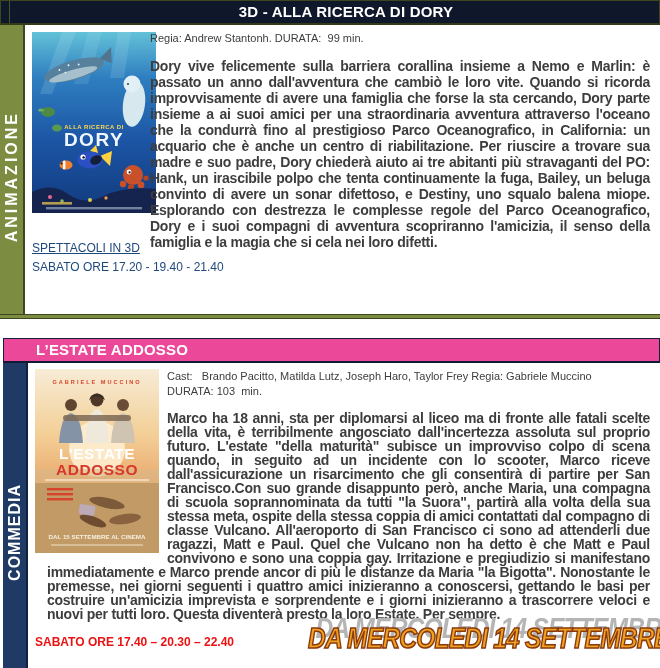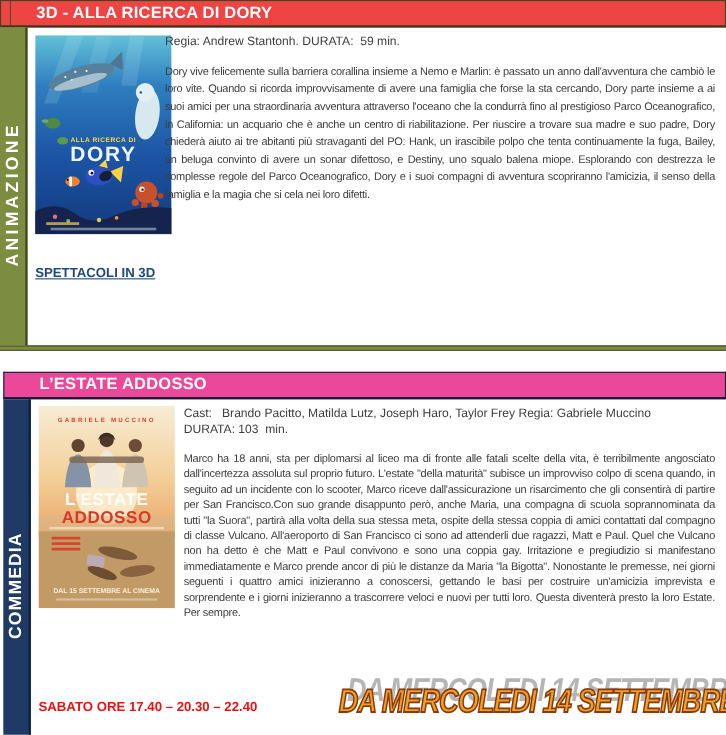--- a/index.html
+++ b/index.html
@@ -4,47 +4,47 @@
 <style>
   html,body{margin:0;padding:0;}
   body{width:660px;height:668px;overflow:hidden;background:#fff;
        font-family:"Liberation Sans",sans-serif;color:#3d3d3d;}
   .page{position:relative;width:660px;height:668px;}
 
   
   .film-header{position:relative;height:22px;line-height:22px;
       font-weight:bold;font-size:15px;color:#fff;padding-left:32px;
       letter-spacing:.2px;}
-  .hdr-olive{background:#ef4444;border:1px solid #3e4620;border-bottom:2px solid #323a18;}
+  .hdr-olive{background:#0f172a;border:1px solid #3e4620;border-bottom:2px solid #323a18;text-align:center;}
   .hdr-olive .hdr-line{position:absolute;left:8px;top:0;bottom:0;width:1px;background:#4a5426;}
   .hdr-navy{background:#ec4899;border:1px solid #10203f;border-bottom:2px solid #0d1b36;}
 
   .film-body{position:relative;display:flex;}
   .sidebar{position:relative;width:23px;flex:0 0 23px;}
   .sb-olive{background:#7C8C40;border-right:2px solid #3e4620;}
   .sb-navy{background:#1F3A64;border-right:2px solid #10203f;}
   .genre-label{position:absolute;left:3px;writing-mode:vertical-rl;
       transform:rotate(180deg);color:#fff;font-weight:bold;font-size:16px;
       white-space:nowrap;}
   .content{position:relative;flex:1;padding:0 10px 0 7px;overflow:hidden;}
 
   .poster{float:left;margin:7px 14px 26px 0;width:104px;}
   .poster svg{display:block;}
   .meta{margin:6px 0 0 0;font-size:11px;line-height:15px;white-space:pre-wrap;
         text-align:justify;}
-  .desc{margin:12px 0 0 0;font-size:10px;line-height:16px;letter-spacing:-0.25px;
-        text-align:justify;}
+  .desc{margin:12px 0 0 0;font-size:14px;line-height:16px;letter-spacing:-0.25px;
+        text-align:justify;font-weight:bold;}
 
   
   .film1 .film-body{height:289px;}
   .film1 .genre-label{top:86px;letter-spacing:3px;}
   .sec-footer{height:3px;background:#7C8C40;border-top:1px solid #3e4620;
       border-bottom:1px solid #3e4620;}
   .showtimes1{position:absolute;left:7px;right:4px;top:214px;display:flex;
-      font-size:12px;font-weight:bold;line-height:18.5px;}
+      font-size:12px;font-weight:normal;line-height:18.5px;}
   .st-col-3d{width:308px;flex:0 0 308px;color:#1F497D;}
   .st-col-2d{flex:1;color:#ed1111;}
   .st-heading{text-decoration:underline;}
 
   .section-gap{height:19px;background:#fff;}
 
   
   .film2{margin-left:3px;}
   .film2 .film-body{height:306px;}
   .film2 .genre-label{top:121px;letter-spacing:1px;}
@@ -138,26 +138,27 @@
             <path d="M0,160 Q20,150 36,162 T72,164 T124,157 L124,181 L0,181 Z" fill="#15234f"></path>
             <circle cx="18" cy="165" r="2" fill="#e86a92"></circle>
               <circle cx="30" cy="169" r="1.8" fill="#86b26a"></circle>
             <circle cx="58" cy="168" r="2" fill="#d9cf4f"></circle>
               <circle cx="74" cy="166" r="1.7" fill="#e89a4a"></circle>
             <rect x="10" y="170" width="30" height="2.6" fill="#e8c44f" opacity=".75"></rect>
             <rect x="14" y="175" width="96" height="2.4" fill="#cfe0f0" opacity=".5"></rect>
           </svg>
         </div>
 
-        <p class="meta">Regia: Andrew Stantonh. DURATA:  59 min.</p>
+        <p class="meta">Regia: Andrew Stantonh. DURATA:  99 min.</p>
         <p class="desc">Dory vive felicemente sulla barriera corallina insieme a Nemo e Marlin: è passato un anno dall'avventura che cambiò le loro vite. Quando si ricorda improvvisamente di avere una famiglia che forse la sta cercando, Dory parte insieme a ai suoi amici per una straordinaria avventura attraverso l'oceano che la condurrà fino al prestigioso Parco Oceanografico, in California: un acquario che è anche un centro di riabilitazione. Per riuscire a trovare sua madre e suo padre, Dory chiederà aiuto ai tre abitanti più stravaganti del PO: Hank, un irascibile polpo che tenta continuamente la fuga, Bailey, un beluga convinto di avere un sonar difettoso, e Destiny, uno squalo balena miope. Esplorando con destrezza le complesse regole del Parco Oceanografico, Dory e i suoi compagni di avventura scopriranno l'amicizia, il senso della famiglia e la magia che si cela nei loro difetti.</p>
 
         <div class="showtimes1">
           <div class="st-col-3d">
             <div class="st-heading">SPETTACOLI IN 3D</div>
+            <div>SABATO ORE 17.20 - 19.40 - 21.40</div>
           </div>
         </div>
 
       </div>
     </div>
     <div class="sec-footer"></div>
   </section>
 
   <div class="section-gap"></div>
 

